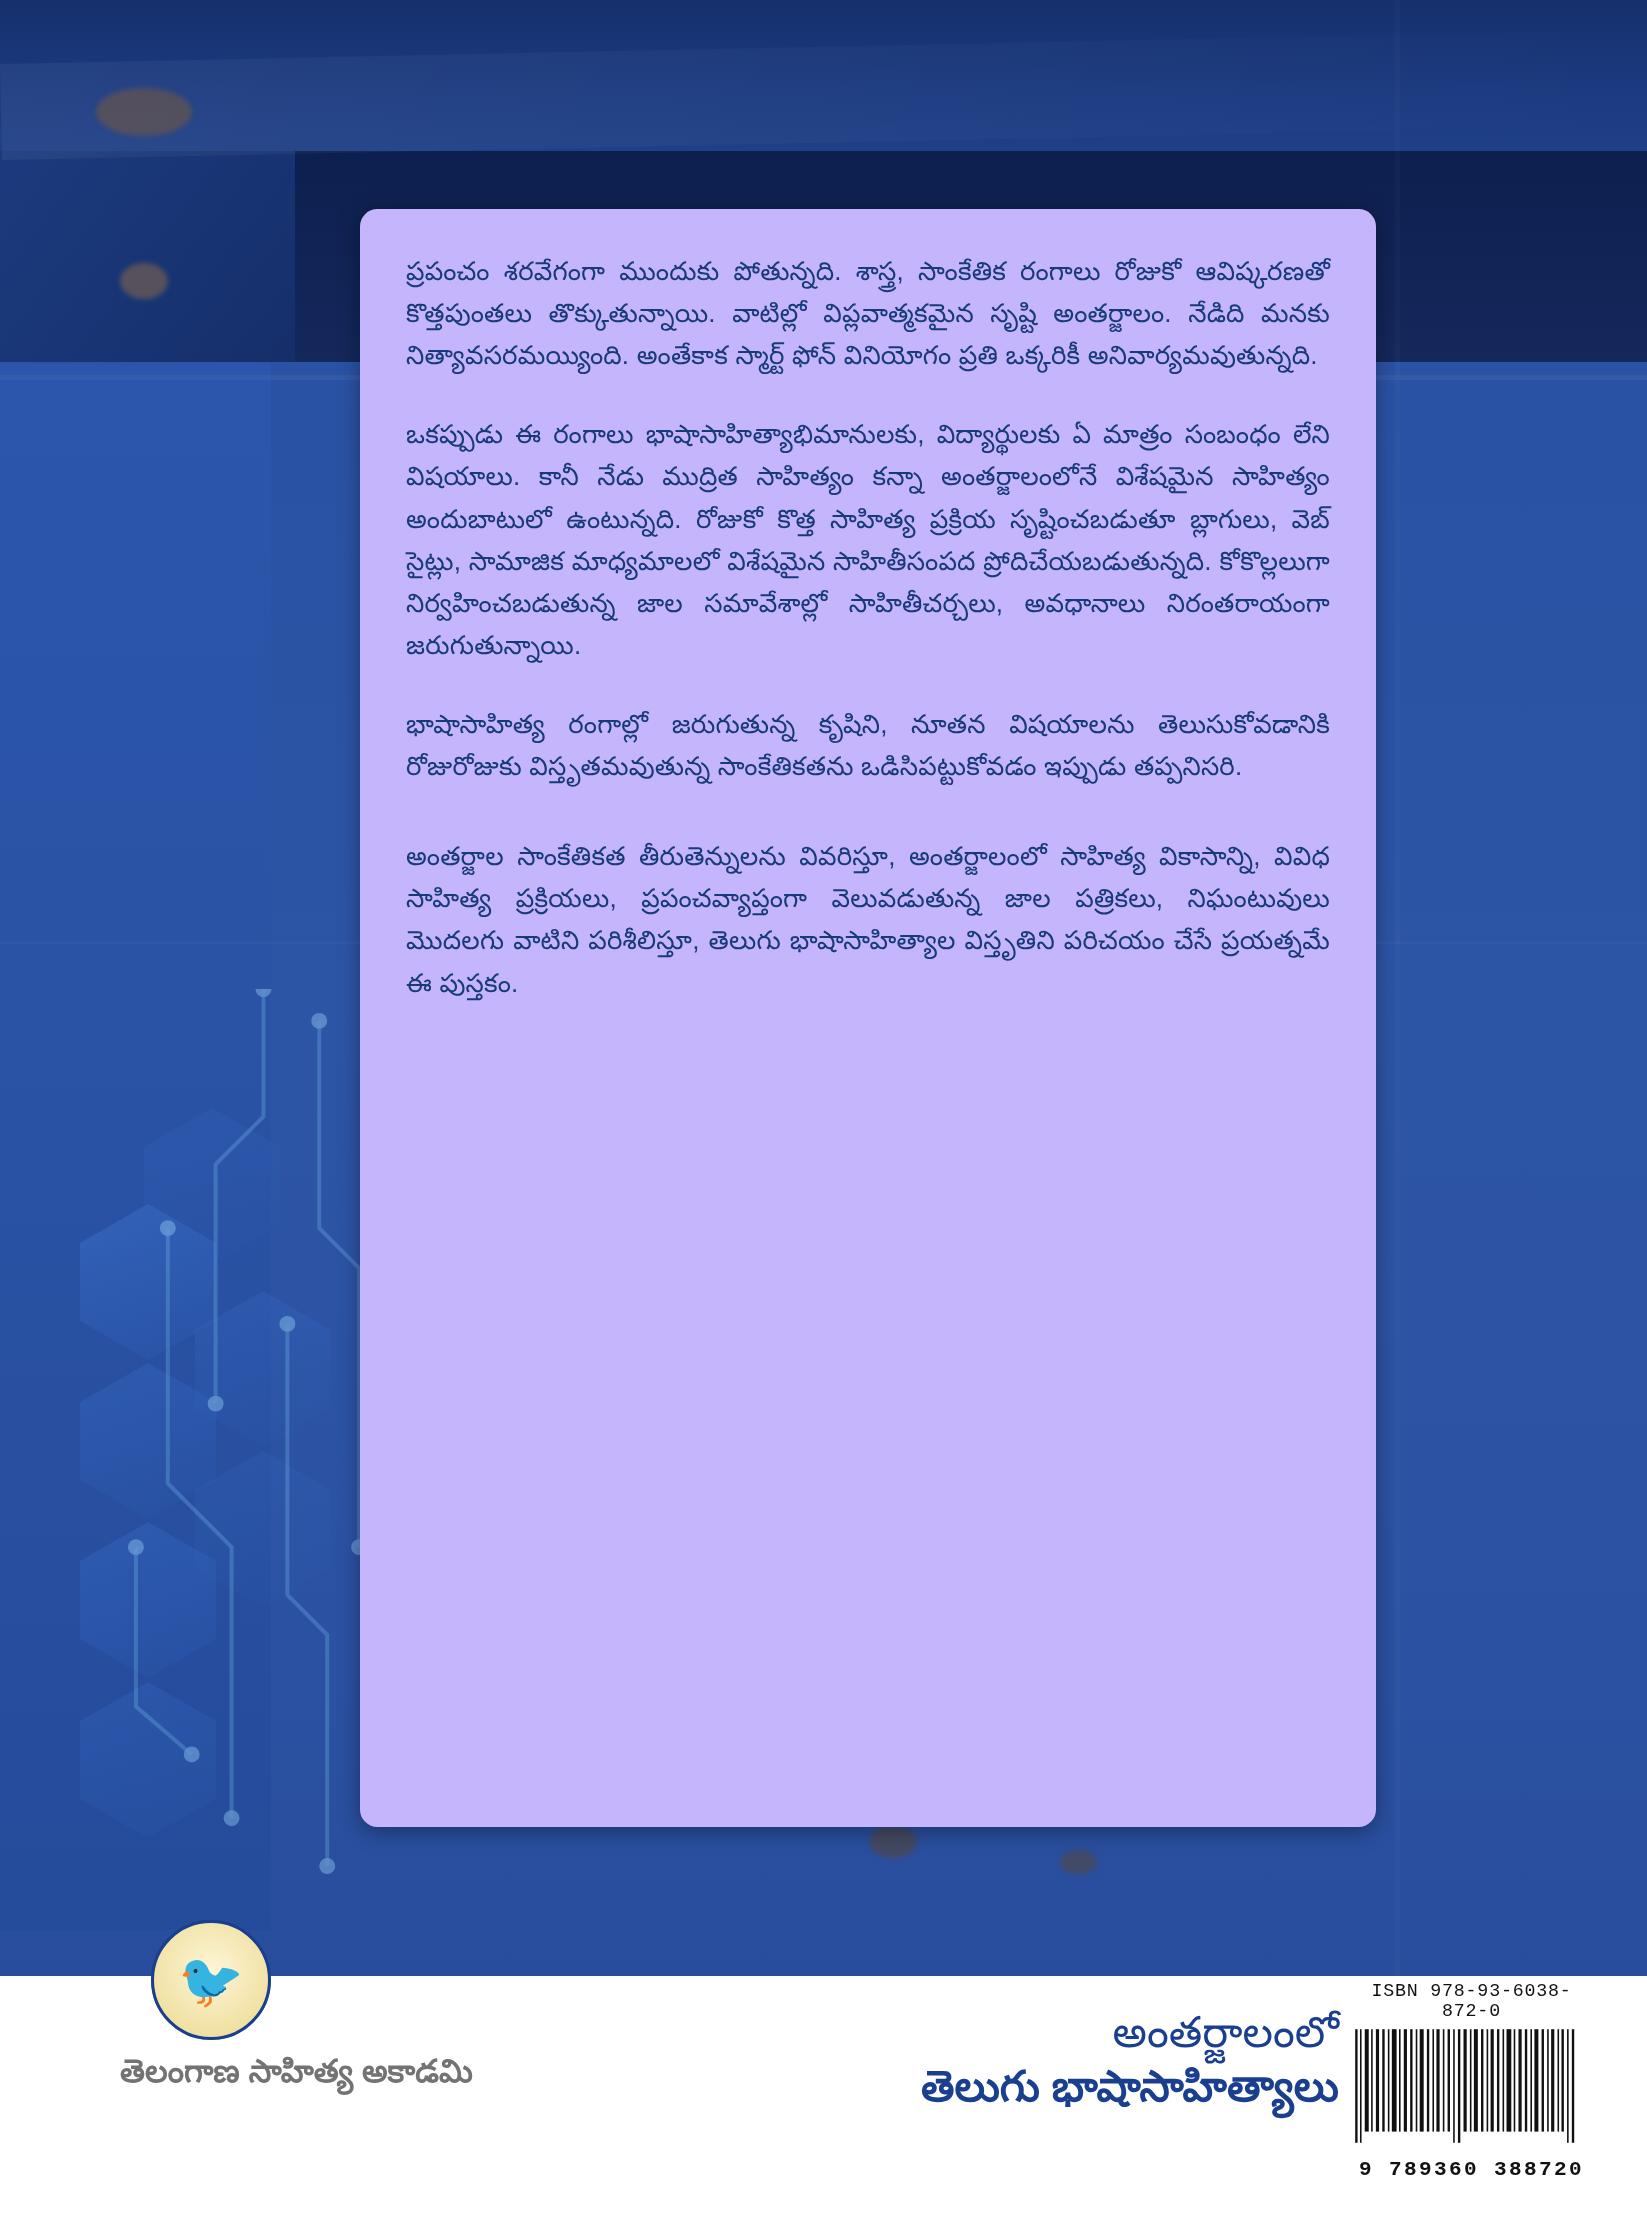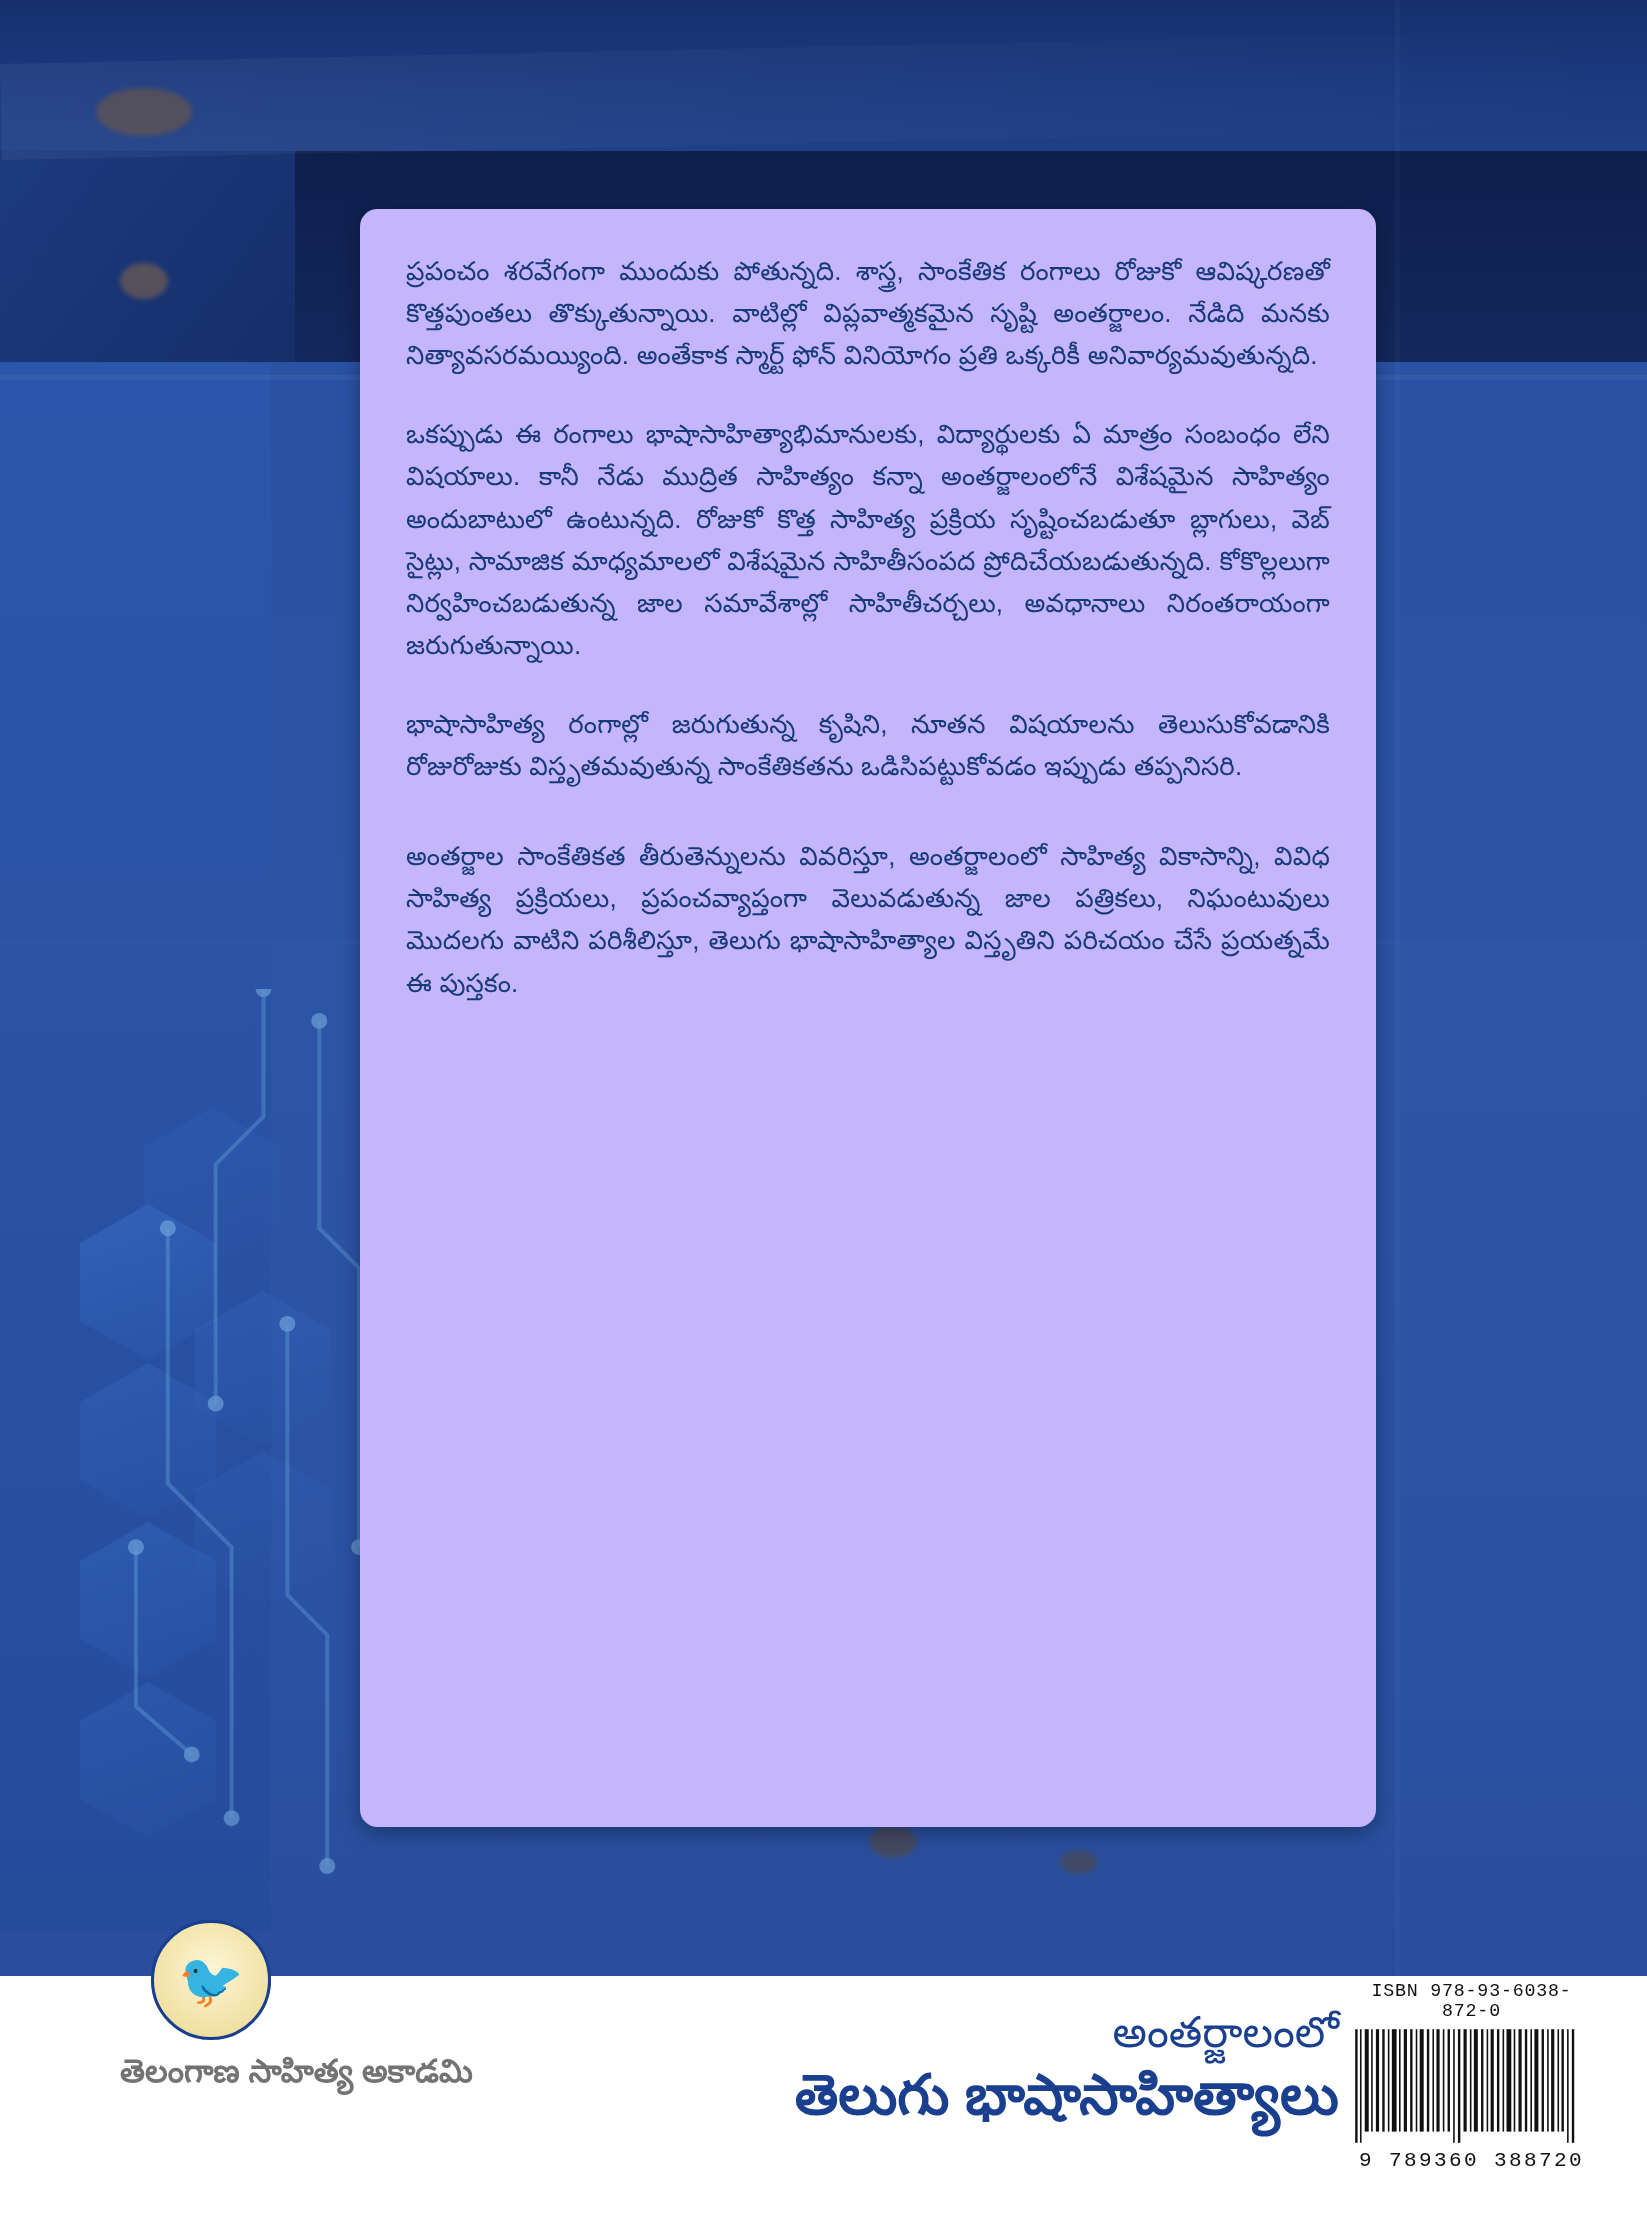--- a/index.html
+++ b/index.html
@@ -103,33 +103,33 @@
     position:absolute;left:89px;top:77px;width:415px;
     text-align:center;
     color:#737373;font-size:32px;font-weight:bold;
   }
 
   .title-block{
     position:absolute;left:781px;top:30px;width:558px;text-align:right;
     color:#1a3f8f;
   }
   .title-1{font-size:43px;font-weight:normal;line-height:1.25;}
-  .title-2{font-size:56px;font-weight:bold;line-height:1.25;}
+  .title-2{font-size:43px;font-weight:bold;line-height:1.25;}
 
   .isbn-block{position:absolute;right:56px;top:4.8px;width:239px;text-align:center;}
   .isbn-text{
     font-family:"Liberation Mono", monospace;
     font-size:18.3px;color:#111;letter-spacing:0.8px;margin-bottom:4.8px;
   }
   .barcode{
     width:227px;height:120px;display:block;
   }
   .barcode-num{
     font-family:"Liberation Mono", monospace;
-    font-size:21px;color:#111;letter-spacing:2.4px;margin-top:3px;
+    font-size:21px;color:#111;letter-spacing:2.4px;margin-top:12px;font-weight:bold;
   }
 
   
   .smudge{position:absolute;border-radius:50%;filter:blur(2.4px);}
 </style>
 </head>
 <body>
 
 <div class="bg-base"></div>
 <div class="bg-topband"></div>

